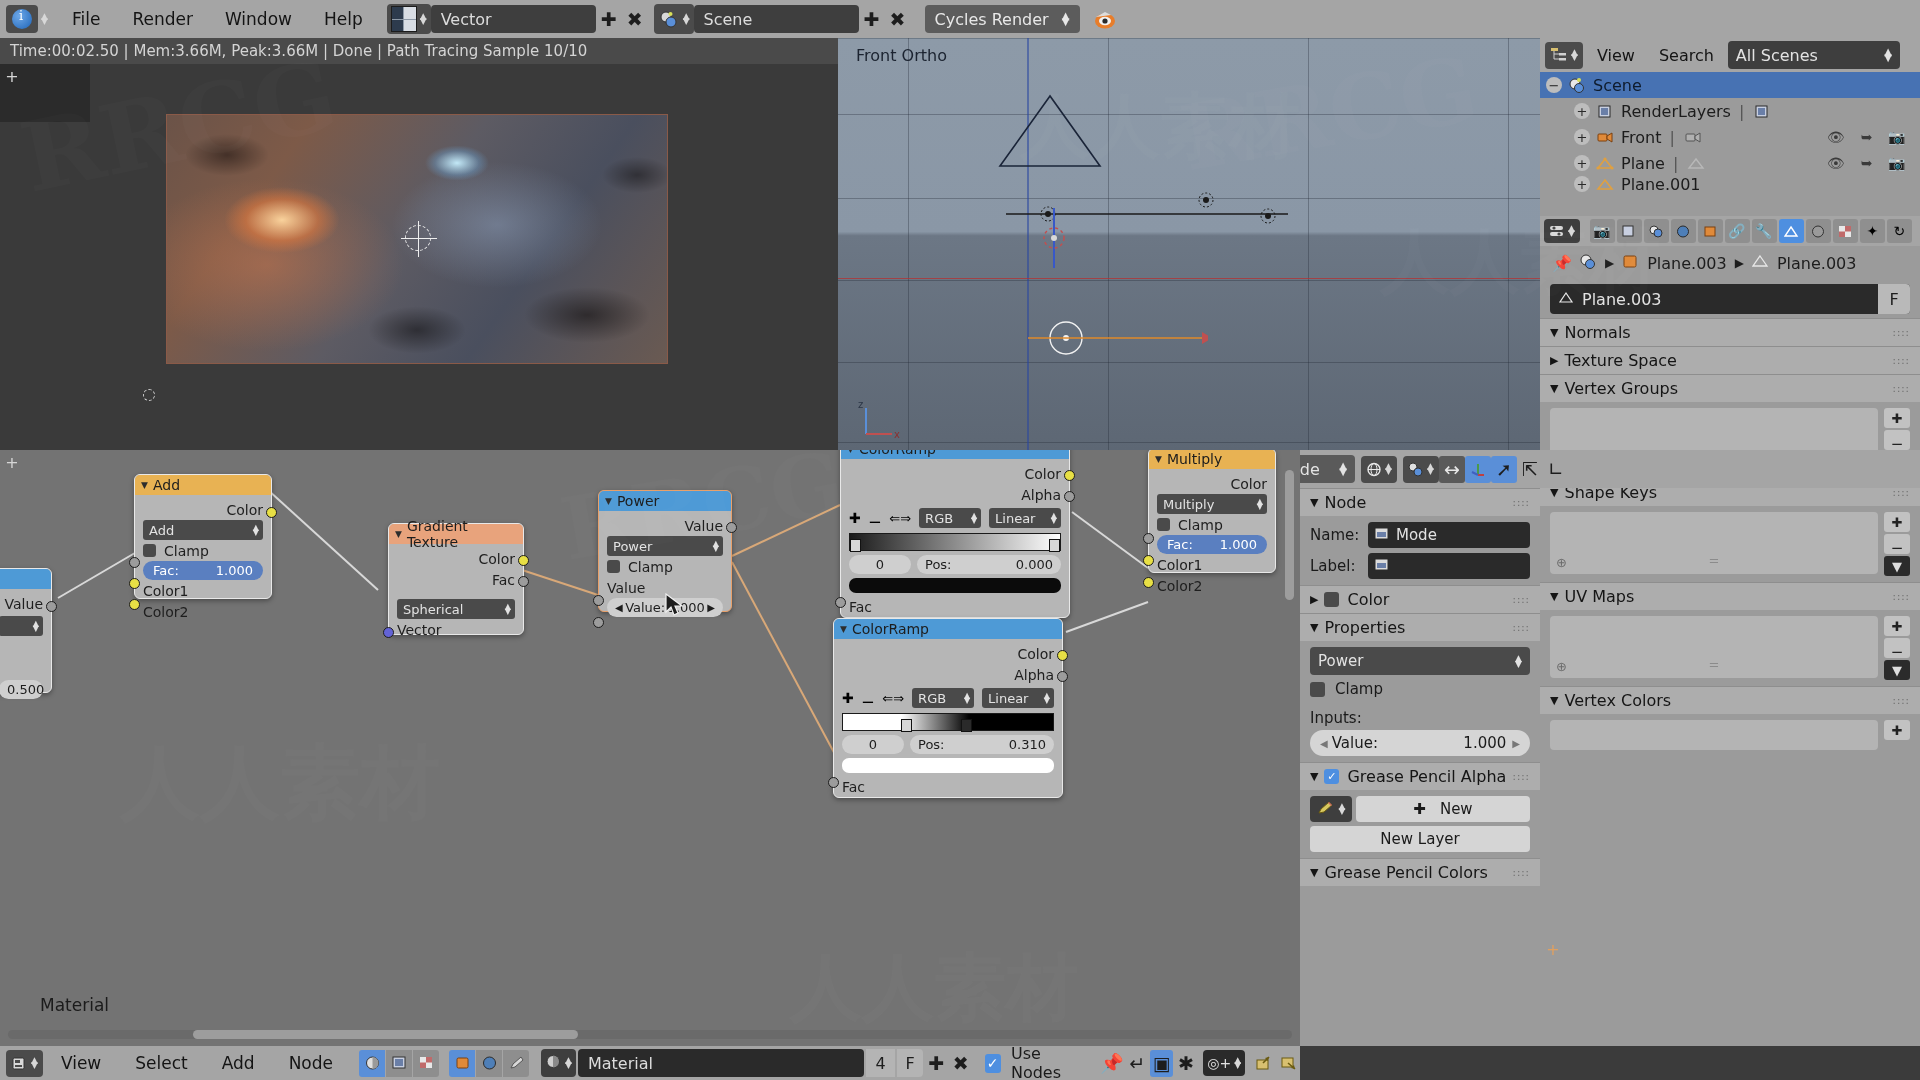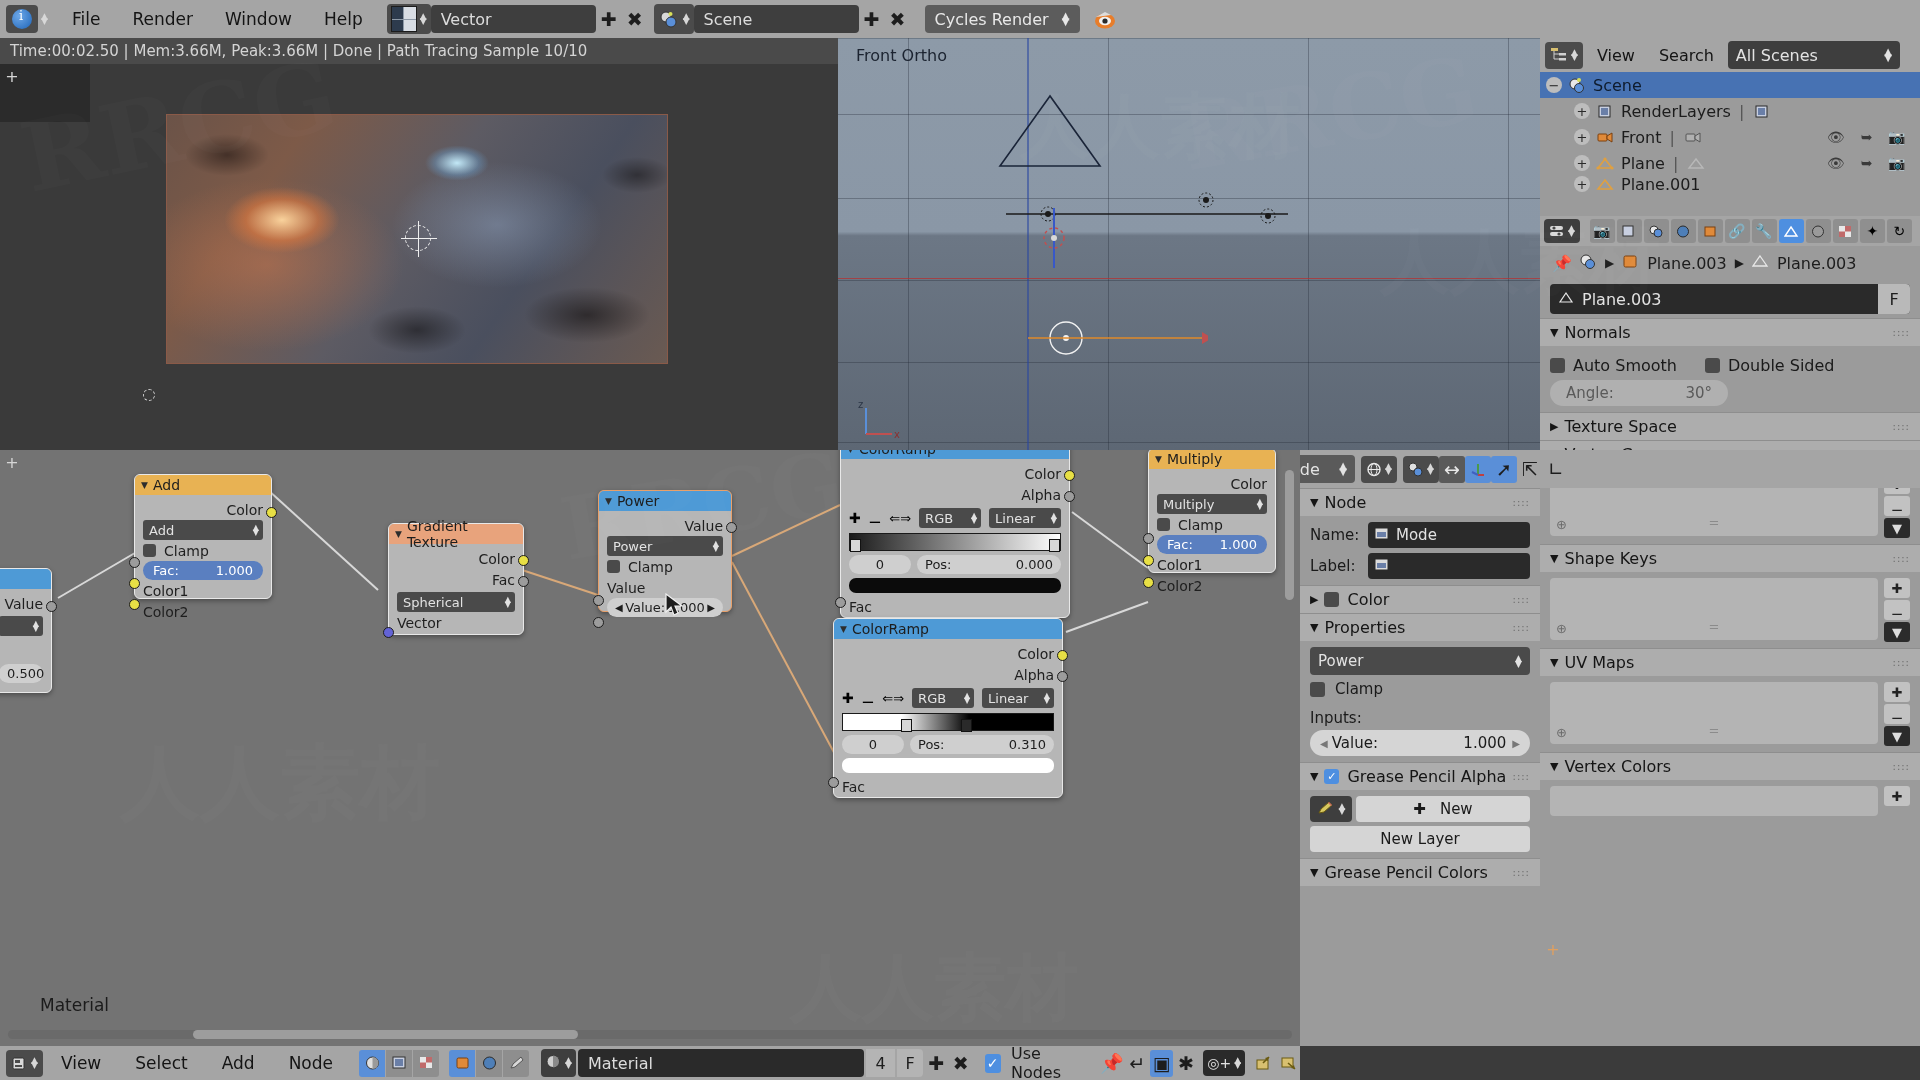--- a/index.html
+++ b/index.html
@@ -512,36 +512,20 @@
         </svg></span>
     <span>Plane.003</span>
     <span class="fbtn">F</span>
   </div>
 
   <div class="panelhdr">
     <span style="margin-right:6px;font-size:11px;">▼</span>
     <span>Normals</span>
     <span class="grip">::::</span>
   </div>
-  <div class="panelbody">
-    <div class="chkrow">
-      <span style="display:flex;align-items:center;gap:8px;">
-        <i class="chk"></i>
-        <span>Auto Smooth</span>
-      </span>
-      <span style="display:flex;align-items:center;gap:8px;">
-        <i class="chk"></i>
-        <span>Double Sided</span>
-      </span>
-    </div>
-    <div class="numfield" style="margin-top:2px;width:178px;">
-      <span>Angle:</span>
-      <span>30°</span>
-    </div>
-  </div>
 
   <div class="panelhdr">
     <span style="margin-right:6px;font-size:11px;">▶</span>
     <span>Texture Space</span>
     <span class="grip">::::</span>
   </div>
 
   <div class="panelhdr">
     <span style="margin-right:6px;font-size:11px;">▼</span>
     <span>Vertex Groups</span>
@@ -747,21 +731,21 @@
   <div class="node selnode" style="left:-10px;top:118px;width:62px;height:125px;">
     <div class="nhdr" style="background:#4e9ad6;"></div>
     <div class="nbody">
       <div class="nrow right">Value</div>
       <div class="nsel" style="margin-top:2px;">
           <span class="ar">
             <span>▲</span>
             <span>▼</span>
           </span>
         </div>
-      <div class="nnum" style="margin-top:28px;">
+      <div class="nnum" style="margin-top:44px;">
         <span>0.500</span>
       </div>
     </div>
     <span class="sock g" style="right:-6px;top:32px;"></span>
   </div>
 
   <div class="node selnode" style="left:134px;top:24px;width:138px;height:125px;">
     <div class="nhdr" style="background:#e8b253;">
       <span class="tri">▼</span>
       <span>Add</span>
@@ -793,21 +777,21 @@
   </div>
 
   <div class="node selnode" style="left:388px;top:73px;width:136px;height:112px;">
     <div class="nhdr" style="background:#e8a37c;">
       <span class="tri">▼</span>
       <span>Gradient Texture</span>
     </div>
     <div class="nbody">
       <div class="nrow right">Color</div>
       <div class="nrow right">Fac</div>
-      <div class="nsel" style="margin-top:2px;text-align:right;">
+      <div class="nsel" style="margin-top:9px;text-align:right;">
         <span>Spherical</span>
         <span class="ar">
             <span>▲</span>
             <span>▼</span>
           </span>
         </div>
       <div class="nrow">Vector</div>
     </div>
     <span class="sock y" style="right:-6px;top:31px;"></span>
     <span class="sock g" style="right:-6px;top:52px;"></span>

